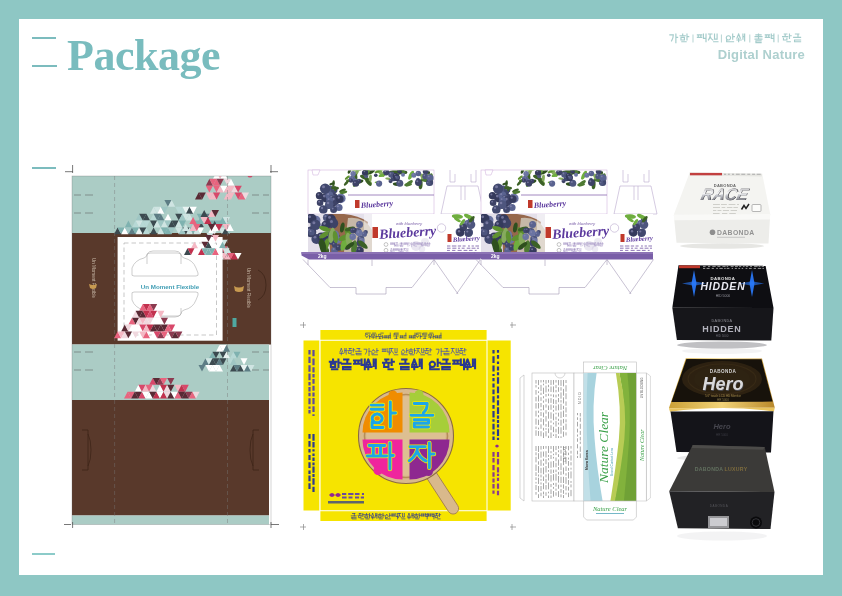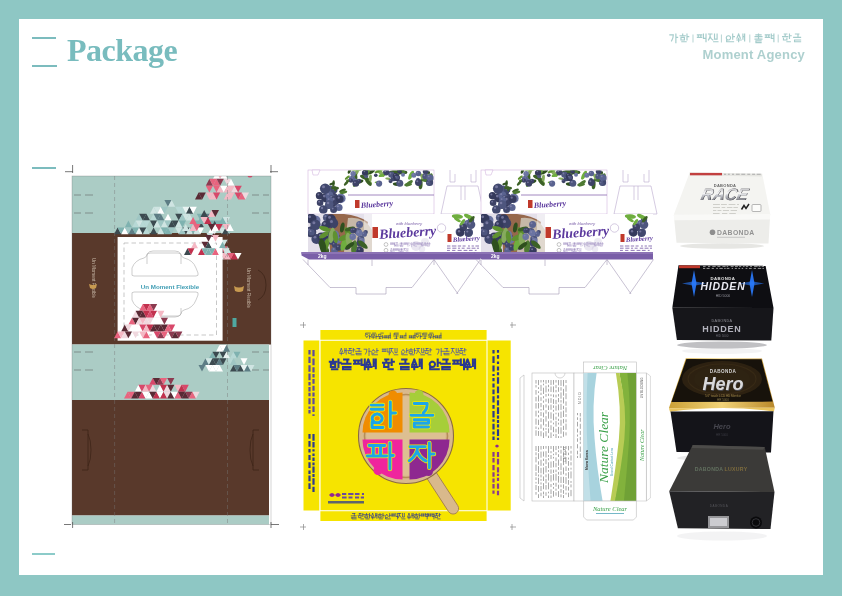--- a/index.html
+++ b/index.html
@@ -9,40 +9,40 @@
 </style>
 </head>
 <body>
 
 <div class="abs" style="left:0;top:0;width:842px;height:596px;border:19px solid #8ec7c4;border-bottom-width:21px;box-sizing:border-box;"></div>
 
 <div class="abs" style="left:32px;top:37px;width:24px;height:2px;background:#7cbcbe;"></div>
 
 <div class="abs" style="left:32px;top:65px;width:25px;height:2px;background:#7cbcbe;"></div>
 
-<div class="abs" style="left:67px;top:34px;font-family:'Liberation Serif',serif;font-weight:bold;font-size:32px;color:#79bcbe;letter-spacing:-0.5px;line-height:1;">Package</div>
+<div class="abs" style="left:67px;top:34px;font-family:'Liberation Serif',serif;font-weight:bold;font-size:44px;color:#79bcbe;letter-spacing:-0.5px;line-height:1;">Package</div>
 
 <svg class="abs" style="left:669.2px;top:32px;" width="135.79999999999998" height="14" viewBox="0 0 135.79999999999998 14">
     <path d="M1,1 h4 q0,4 -2,7 M8,0 v10 M8,4 h2" stroke="#a5cccb" stroke-width="1.35" fill="none" stroke-linecap="square" transform="translate(0,2) scale(0.86)"></path>
     <path d="M0,2 h6 M3,0 v2 M1,4 h4 v3 h-4 z M8,0 v7 M8,3 h2 M2,9 h5" stroke="#a5cccb" stroke-width="1.35" fill="none" stroke-linecap="square" transform="translate(11.1,2) scale(0.86)"></path>
     <path d="M24.0,2.5 v8" stroke="#b7d4d3" stroke-width="1.0"></path>
     <path d="M0,1 h5 M1,1 v3 M4,1 v3 M0,4 h5 M7,0 v5 h3 M10,0 v9" stroke="#a5cccb" stroke-width="1.35" fill="none" stroke-linecap="square" transform="translate(28.4,2) scale(0.86)"></path>
     <path d="M0,0 h4 M2,0 q0,5 -2,7 M2,3 q1,3 3,4 M7,0 v6 h3 v-6 M6,9 h5" stroke="#a5cccb" stroke-width="1.35" fill="none" stroke-linecap="square" transform="translate(39.5,2) scale(0.86)"></path>
     <path d="M52.4,2.5 v8" stroke="#b7d4d3" stroke-width="1.0"></path>
     <path d="M3,2 a2.5,2.5 0 1,0 0.1,0 M8,0 v6 M8,3 h2 M1,7 v2 h8" stroke="#a5cccb" stroke-width="1.35" fill="none" stroke-linecap="square" transform="translate(56.800000000000004,2) scale(0.86)"></path>
     <path d="M2,0 l-2,5 M2,0 l2,5 M0,7 h5 M2,5 v4 M7,0 v6 M9,0 v8 M9,3 h-2" stroke="#a5cccb" stroke-width="1.35" fill="none" stroke-linecap="square" transform="translate(67.9,2) scale(0.86)"></path>
     <path d="M80.8,2.5 v8" stroke="#b7d4d3" stroke-width="1.0"></path>
     <path d="M5,0 v2 M2,1 l6,0 M1,3 h8 M5,3 v3 M1,6 h8 M2,8 h6 M2,8 v2 h6" stroke="#a5cccb" stroke-width="1.35" fill="none" stroke-linecap="square" transform="translate(85.2,2) scale(0.86)"></path>
     <path d="M0,1 h5 M1,1 v3 M4,1 v3 M0,4 h5 M7,0 v5 h3 M10,0 v9 M7,2 h3" stroke="#a5cccb" stroke-width="1.35" fill="none" stroke-linecap="square" transform="translate(96.3,2) scale(0.86)"></path>
     <path d="M109.19999999999999,2.5 v8" stroke="#b7d4d3" stroke-width="1.0"></path>
     <path d="M2,0 h3 M3,0 v3 M0,3 h6 M1,5 v2 h4 v-2 M8,0 v5 M8,2 h2 M5,9 h4" stroke="#a5cccb" stroke-width="1.35" fill="none" stroke-linecap="square" transform="translate(113.6,2) scale(0.86)"></path>
     <path d="M2,0 h4 M5,0 v4 M0,4 h8 M1,7 h7 M1,7 v2 h7" stroke="#a5cccb" stroke-width="1.35" fill="none" stroke-linecap="square" transform="translate(124.69999999999999,2) scale(0.86)"></path>
   </svg>
 
-<div class="abs" style="right:37px;top:47px;font-size:13px;font-weight:bold;letter-spacing:0.2px;color:#aed0cf;">Moment Agency</div>
+<div class="abs" style="right:37px;top:47px;font-size:13px;font-weight:bold;letter-spacing:0.2px;color:#aed0cf;">Digital Nature</div>
 
 <div class="abs" style="left:32px;top:167px;width:24px;height:2px;background:#7cbcbe;"></div>
 
 <div class="abs" style="left:32px;top:553px;width:23px;height:2px;background:#8ccbc9;"></div>
 
 <svg class="abs" style="left:62px;top:162px;" width="220" height="370" viewBox="0 0 220 370">
     <rect x="10" y="14" width="199" height="57" fill="#abccc5"></rect>
     <rect x="10" y="71" width="199" height="111.5" fill="#59392b"></rect>
     <rect x="10" y="182.5" width="197" height="55.5" fill="#abccc5"></rect>
     <rect x="10" y="238" width="197" height="115.5" fill="#59392b"></rect>

